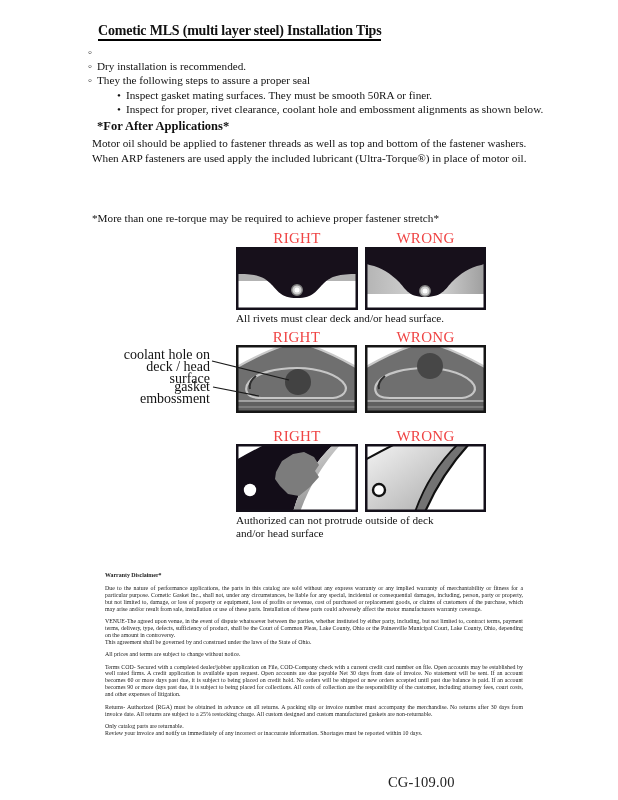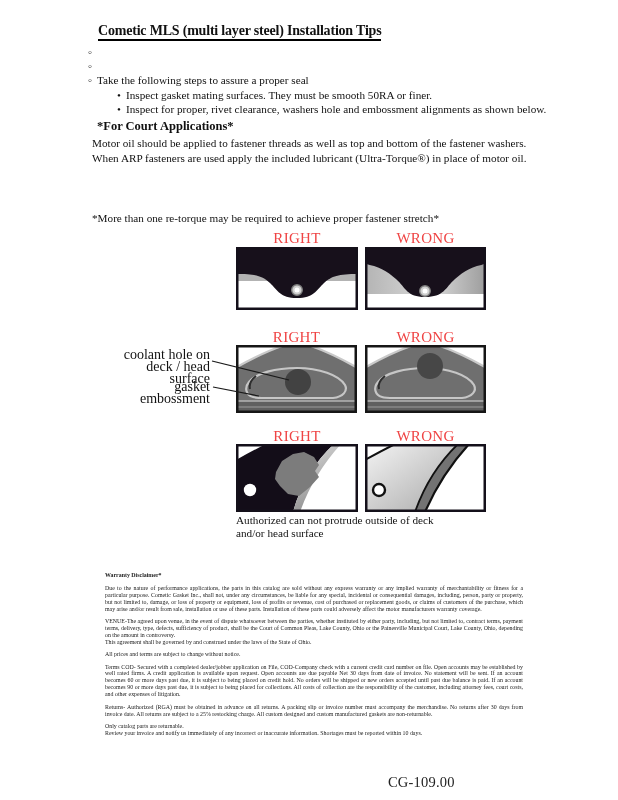--- a/index.html
+++ b/index.html
@@ -39,36 +39,37 @@
   <div class="abs" style="left:98px; top:21px;">
     <span class="title">Cometic MLS (multi layer steel) Installation Tips</span>
   </div>
 
   <div class="abs tips">
     <div class="tip lv1">
       <span class="mk">◦</span>
     </div>
     <div class="tip lv1">
       <span class="mk">◦</span>
+      <span>Dry installation is recommended.</span>
     </div>
     <div class="tip lv1">
       <span class="mk">◦</span>
-      <span>Take the following steps to assure a proper seal</span>
+      <span>They the following steps to assure a proper seal</span>
     </div>
     <div class="tip lv2">
       <span class="mk">•</span>
       <span>Inspect gasket mating surfaces.  They must be smooth 50RA or finer.</span>
     </div>
     <div class="tip lv2">
       <span class="mk">•</span>
-      <span>Inspect for proper, rivet clearance, washers hole and embossment alignments as shown below.</span>
+      <span>Inspect for proper, rivet clearance, coolant hole and embossment alignments as shown below.</span>
     </div>
   </div>
 
-  <div class="abs h-diesel" style="left:97px; top:119px;">*For Court Applications*</div>
+  <div class="abs h-diesel" style="left:97px; top:119px;">*For After Applications*</div>
   <div class="abs bodytext" style="left:92px; top:136px;">Motor oil should be applied to fastener threads as well as top and bottom of the fastener washers.
 When ARP fasteners are used apply the included lubricant (Ultra-Torque®) in place of motor oil.</div>
   <div class="abs bodytext" style="left:92px; top:211px;">*More than one re-torque may be required to achieve proper fastener stretch*</div>
 
   <div class="abs dglabel" style="left:236px; top:230px;">RIGHT</div>
   <div class="abs dglabel" style="left:365px; top:230px; width:121px;">WRONG</div>
 
   <svg class="abs" style="left:236px; top:247px;" width="122" height="63" viewBox="0 0 122 63">
     <rect x="0" y="0" width="122" height="63" fill="#ffffff"></rect>
     <rect x="2" y="27" width="118" height="7" fill="#b3b3b3"></rect>
@@ -89,20 +90,21 @@
     </defs>
     <rect x="0" y="0" width="121" height="63" fill="#ffffff"></rect>
     <rect x="2" y="18" width="117" height="29" fill="url(#g1)"></rect>
     <rect x="2" y="47" width="117" height="14" fill="#ffffff"></rect>
     <path d="M0,0 H121 V17 C108,19 99,24 90,32 C80,41 79,50 60,50 C42,50 41,41 31,32 C22,24 13,19 0,17 Z" fill="#17101b"></path>
     <circle cx="60" cy="44" r="5.3" fill="#cfcfcf" stroke="#7d7d7d" stroke-width="1.4"></circle>
     <circle cx="60" cy="44" r="2.5" fill="#ffffff"></circle>
     <rect x="1.25" y="1.25" width="118.5" height="60.5" fill="none" stroke="#14101a" stroke-width="2.5"></rect>
   </svg>
 
+  <div class="abs dgcaption" style="left:236px; top:312px;">All rivets must clear deck and/or head surface.</div>
 
   <div class="abs dglabel" style="left:236px; top:329px; width:121px;">RIGHT</div>
   <div class="abs dglabel" style="left:365px; top:329px; width:121px;">WRONG</div>
 
   <div class="abs callout" style="left:118px; top:349px;">coolant hole on
 deck / head surface</div>
   <div class="abs callout" style="left:118px; top:381px;">gasket embossment</div>
 
   <svg class="abs" style="left:236px; top:345px;" width="121" height="68" viewBox="0 0 121 68">
     <rect x="0" y="0" width="121" height="68" fill="#ffffff"></rect>

